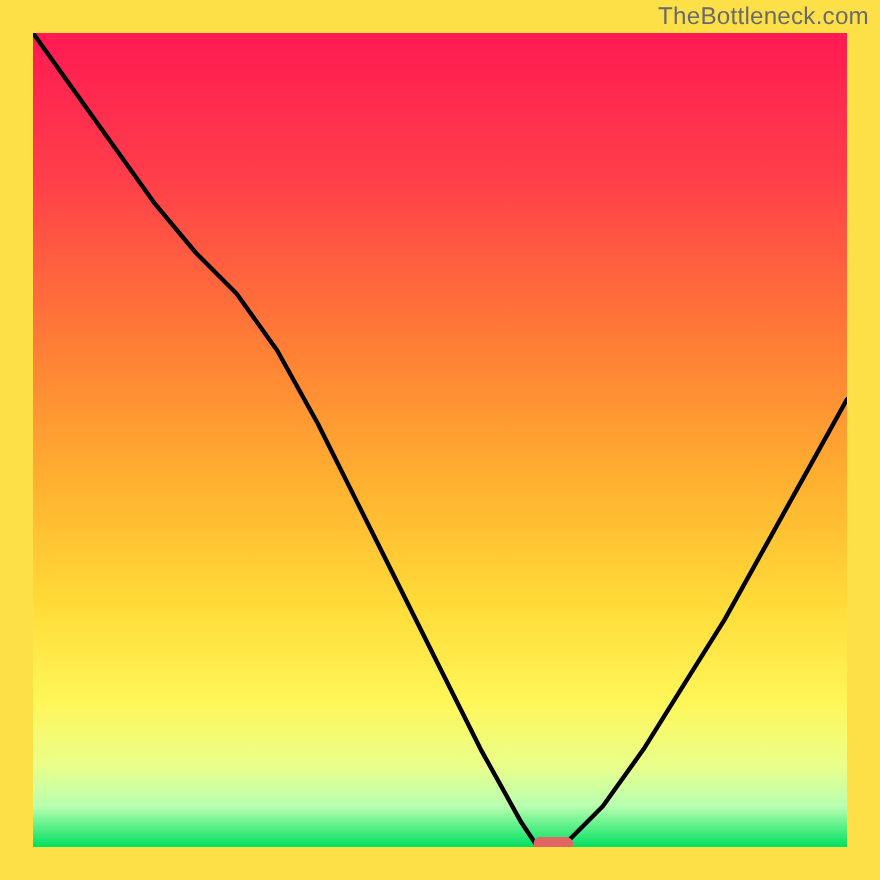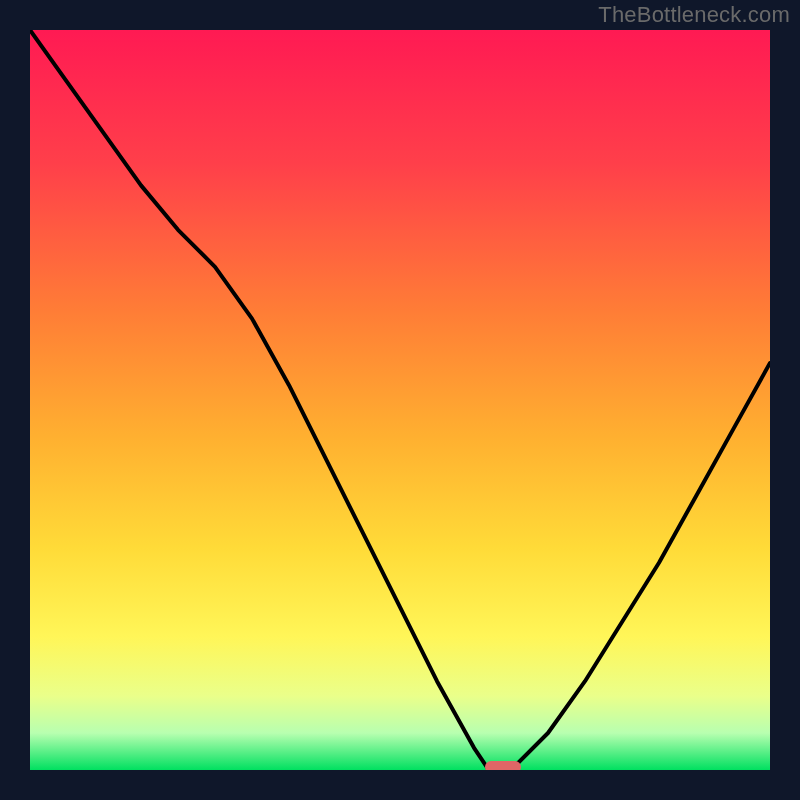--- a/index.html
+++ b/index.html
@@ -8,21 +8,21 @@
     width: 800px;
     height: 800px;
     background: #000;
     overflow: hidden;
     font-family: Arial, Helvetica, sans-serif;
   }
   .frame {
     position: relative;
     width: 800px;
     height: 800px;
-    background: #0f172a;
+    background: #fde047;
   }
   .watermark {
     position: absolute;
     top: 2px;
     right: 10px;
     color: #6a6a6a;
     font-size: 22px;
     font-weight: 500;
     letter-spacing: 0.2px;
     z-index: 10;

